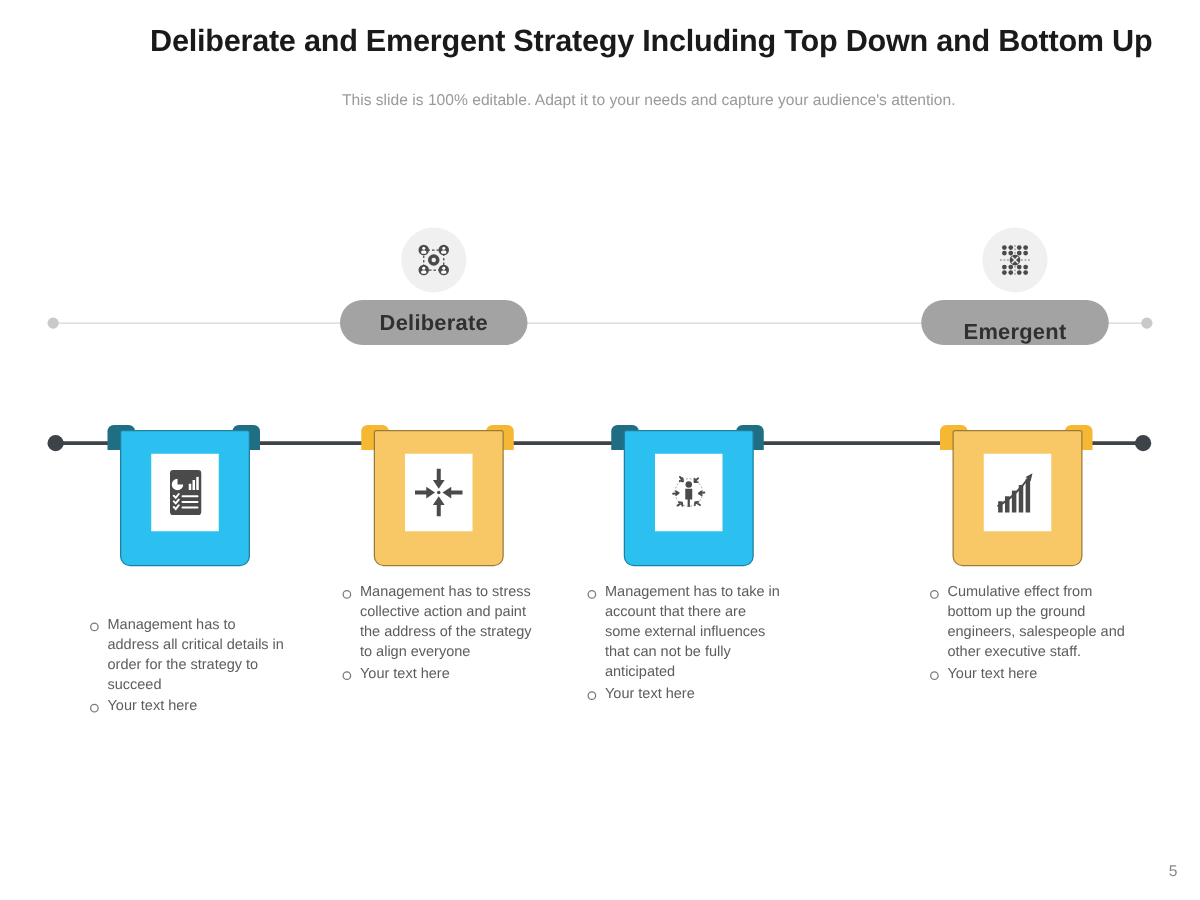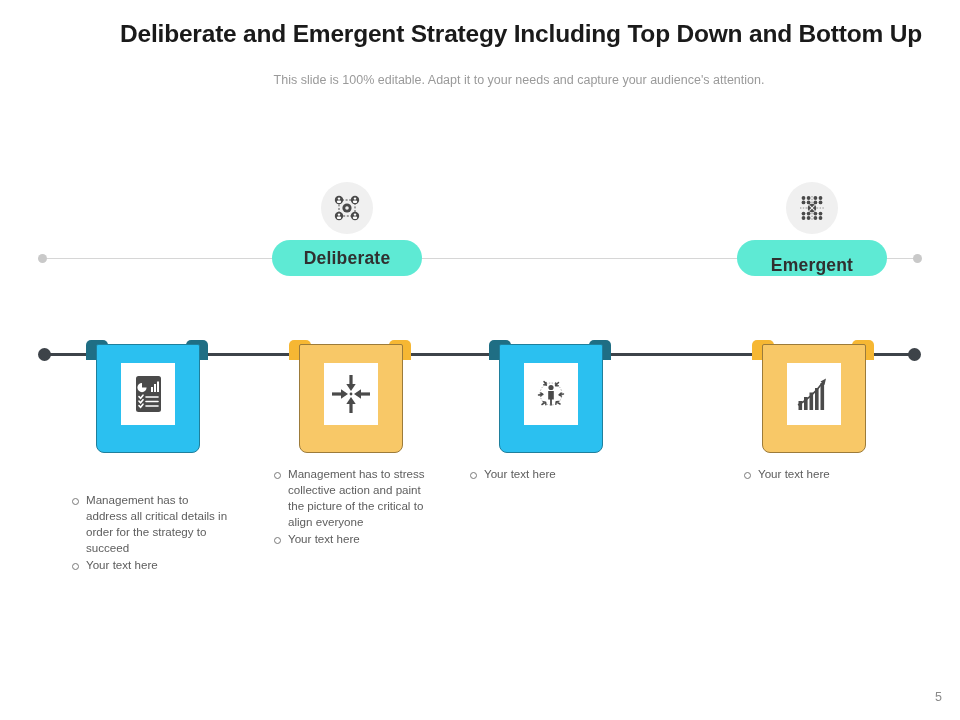--- a/index.html
+++ b/index.html
@@ -75,21 +75,21 @@
     justify-content: center;
   }
   .cat-group.deliberate .cat-icon-circle { left: 49px; }
   .cat-group.emergent   .cat-icon-circle { left: 49px; }
 
   .cat-pill {
     position: absolute;
     top: 240px;
     height: 36px;
     border-radius: 18px;
-    background: #5eead4;
+    background: #a3a3a3;
     display: flex;
     align-items: center;
     justify-content: center;
     font-size: 17.5px;
     font-weight: bold;
     color: #303030;
     letter-spacing: 0.2px;
   }
   .cat-group.deliberate .cat-pill { left: 0px; width: 150px; }
   .cat-group.emergent   .cat-pill { left: 0px; width: 150px; align-items: flex-end; }
@@ -372,23 +372,25 @@
       </svg>
     </div>
   </div>
 </div>
 
 <div class="text-col t1">
   <div class="bullet-item">Management has to address all critical details in order for the strategy to succeed</div>
   <div class="bullet-item">Your text here</div>
 </div>
 <div class="text-col t2">
-  <div class="bullet-item">Management has to stress collective action and paint the picture of the critical to align everyone</div>
+  <div class="bullet-item">Management has to stress collective action and paint the address of the strategy to align everyone</div>
   <div class="bullet-item">Your text here</div>
 </div>
 <div class="text-col t3">
+  <div class="bullet-item">Management has to take in account that there are some external influences that can not be fully anticipated</div>
   <div class="bullet-item">Your text here</div>
 </div>
 <div class="text-col t4">
+  <div class="bullet-item">Cumulative effect from bottom up the ground engineers, salespeople and other executive staff.</div>
   <div class="bullet-item">Your text here</div>
 </div>
 
 <div class="page-number">5</div>
 
 </body></html>

